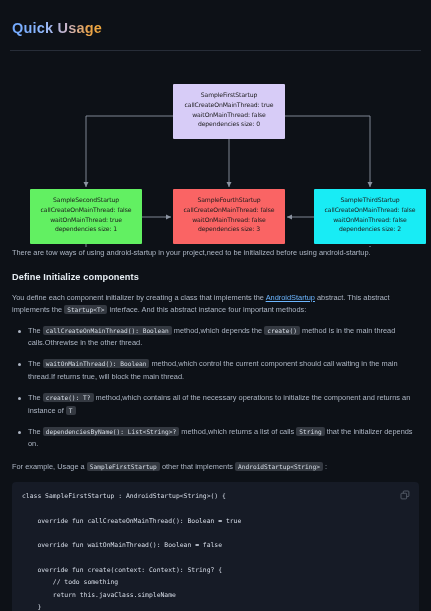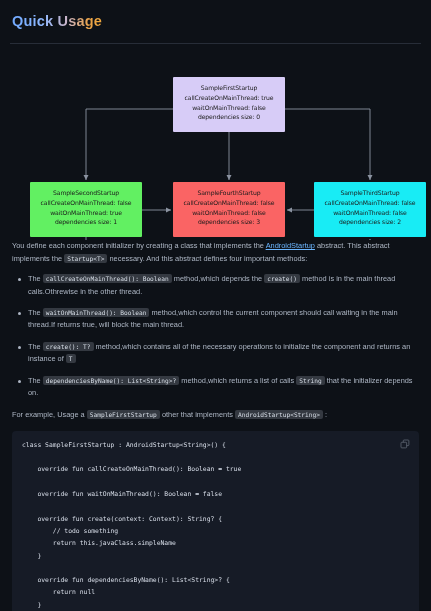--- a/index.html
+++ b/index.html
@@ -5,21 +5,21 @@
   * { box-sizing: border-box; }
   html, body {
     margin: 0; padding: 0;
     width: 431px; height: 611px;
     background: #0d1117;
     font-family: "Liberation Sans", sans-serif;
     overflow: hidden;
   }
   body { position: relative; }
 
-  .page { width: 431px; height: 611px; padding: 1px 10px; position: relative; }
+  .page { width: 431px; height: 611px; padding: 8px 10px; position: relative; }
 
   
   .page-title {
     font-size: 14.5px;
     font-weight: bold;
     letter-spacing: .2px;
     padding: 2px 0 3px 2px;
     background: linear-gradient(90deg, #6fa8ff 0%, #8fb9ff 35%, #c9b4c8 62%, #e8a24a 85%, #f0a83c 100%);
     -webkit-background-clip: text;
     background-clip: text;
@@ -185,23 +185,25 @@
 
     <div class="node" id="node-third">
       <span class="nm">SampleThirdStartup</span>
       <span class="nm">callCreateOnMainThread: false</span>
       <span class="nm">waitOnMainThread: false</span>
       <span class="nm">dependencies size: 2</span>
     </div>
   </div>
 
   
-
-
-  <p class="para"><span>You define each component initializer by creating a class that implements the </span><a class="link" href="#">AndroidStartup</a><span> abstract. This abstract implements the </span><code class="chip">Startup&lt;T&gt;</code><span> necessary. And this abstract defines four important methods:</span></p>
+  <p class="para">There are tow ways of using android-startup in your project,need to be initialized before using android-startup.</p>
+
+  <h2 class="h2">Define Initialize components</h2>
+
+  <p class="para"><span>You define each component initializer by creating a class that implements the </span><a class="link" href="#">AndroidStartup</a><span> abstract. This abstract implements the </span><code class="chip">Startup&lt;T&gt;</code><span> interface. And this abstract instance four important methods:</span></p>
 
   <ul class="bullets">
     <li><span>The </span><code class="chip">callCreateOnMainThread(): Boolean</code><span> method,which depends the </span><code class="chip">create()</code><span> method is in the main thread calls.Othrewise in the other thread.</span></li>
     <li><span>The </span><code class="chip">waitOnMainThread(): Boolean</code><span> method,which control the current component should call waiting in the main thread.If returns true, will block the main thread.</span></li>
     <li><span>The </span><code class="chip">create(): T?</code><span> method,which contains all of the necessary operations to initialize the component and returns an instance of </span><code class="chip">T</code><span></span></li>
     <li><span>The </span><code class="chip">dependenciesByName(): List&lt;String&gt;?</code><span> method,which returns a list of calls </span><code class="chip">String</code><span> that the initializer depends on.</span></li>
   </ul>
 
   <p class="para"><span>For example, Usage a </span><code class="chip">SampleFirstStartup</code><span> other that implements </span><code class="chip">AndroidStartup&lt;String&gt;</code><span> :</span></p>
 

